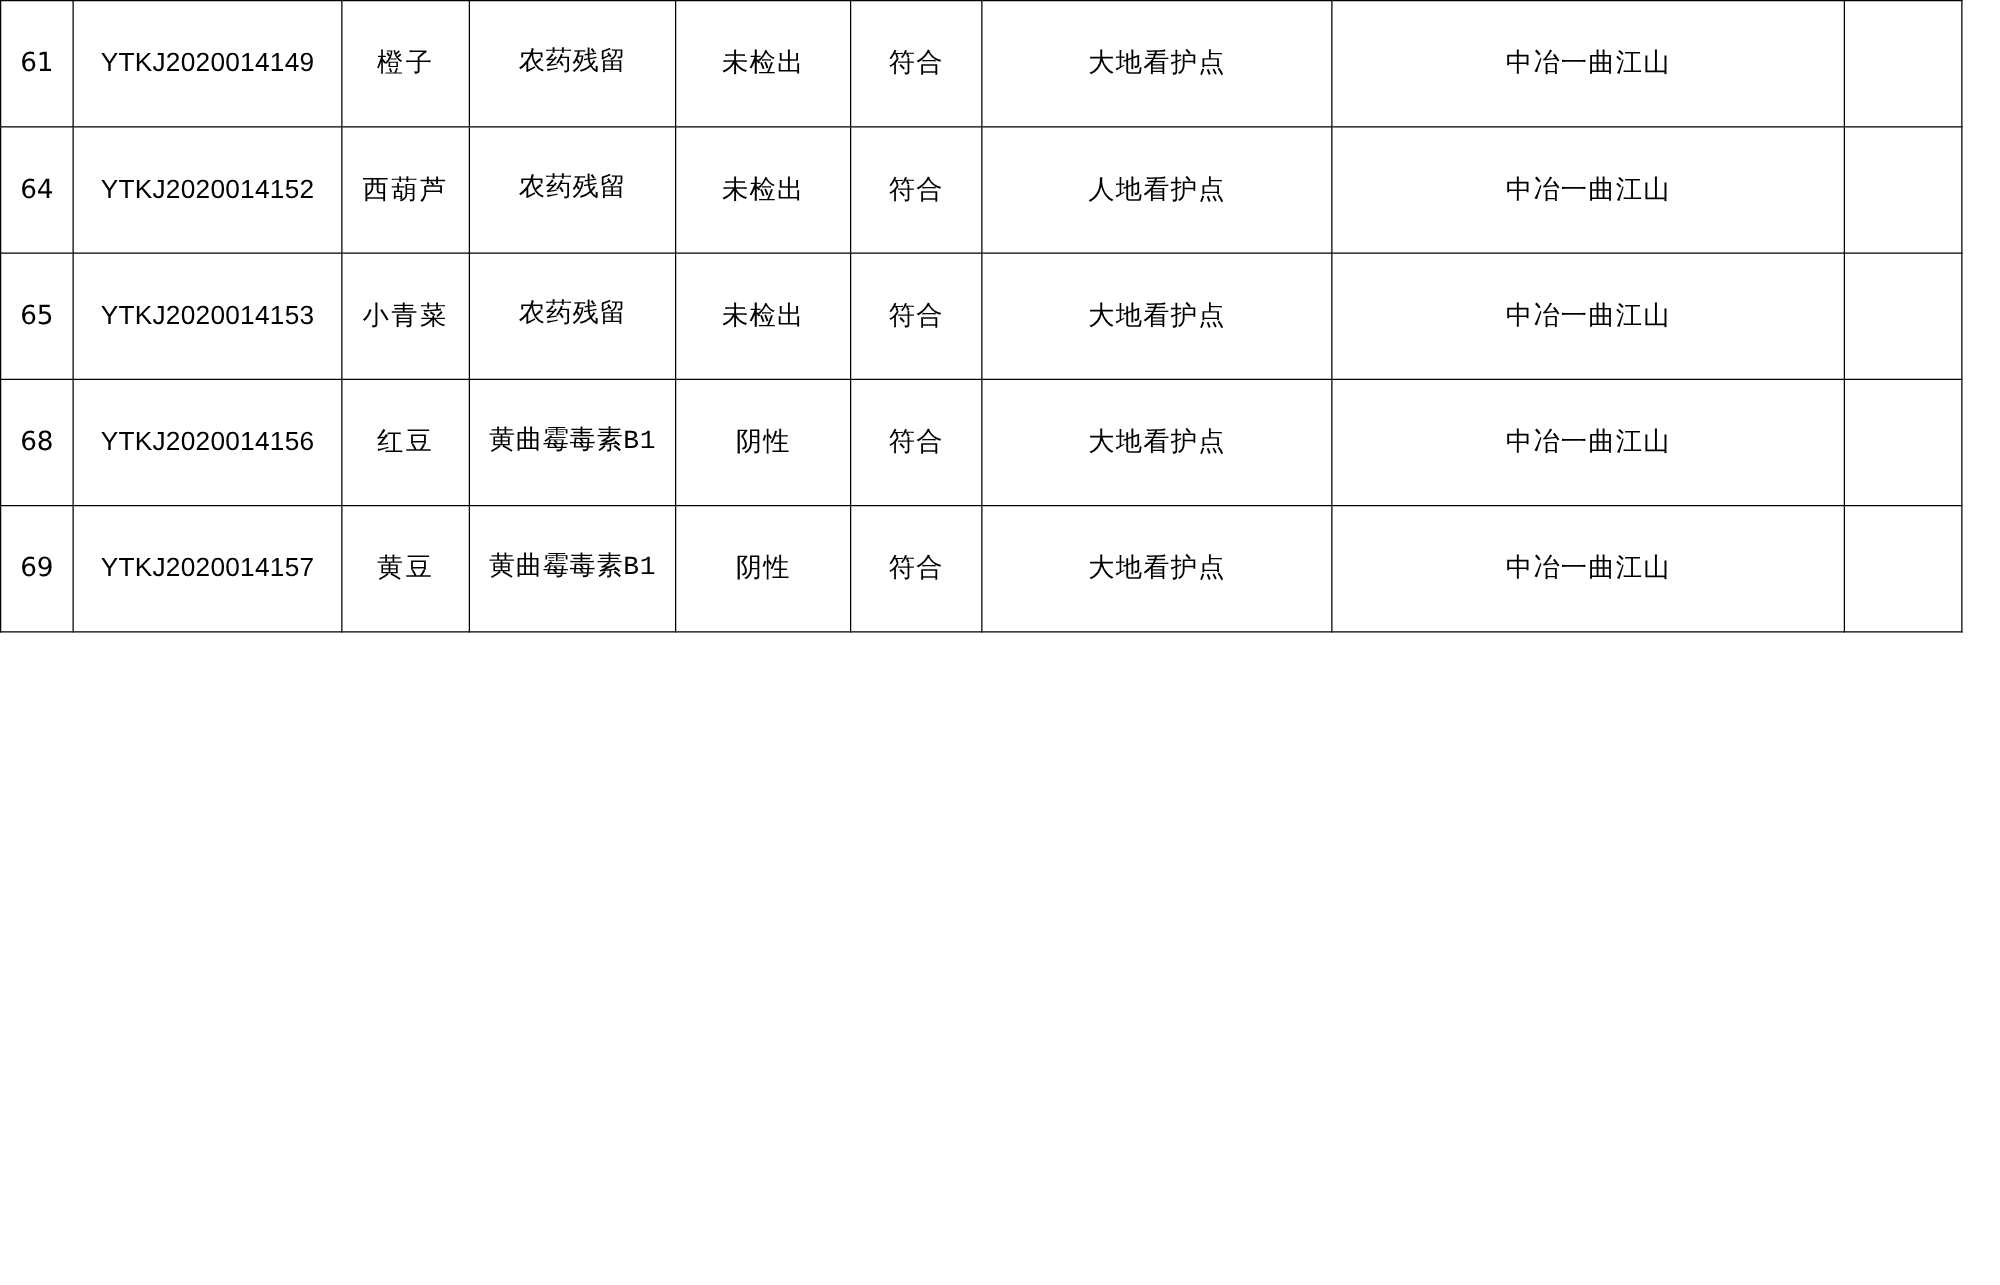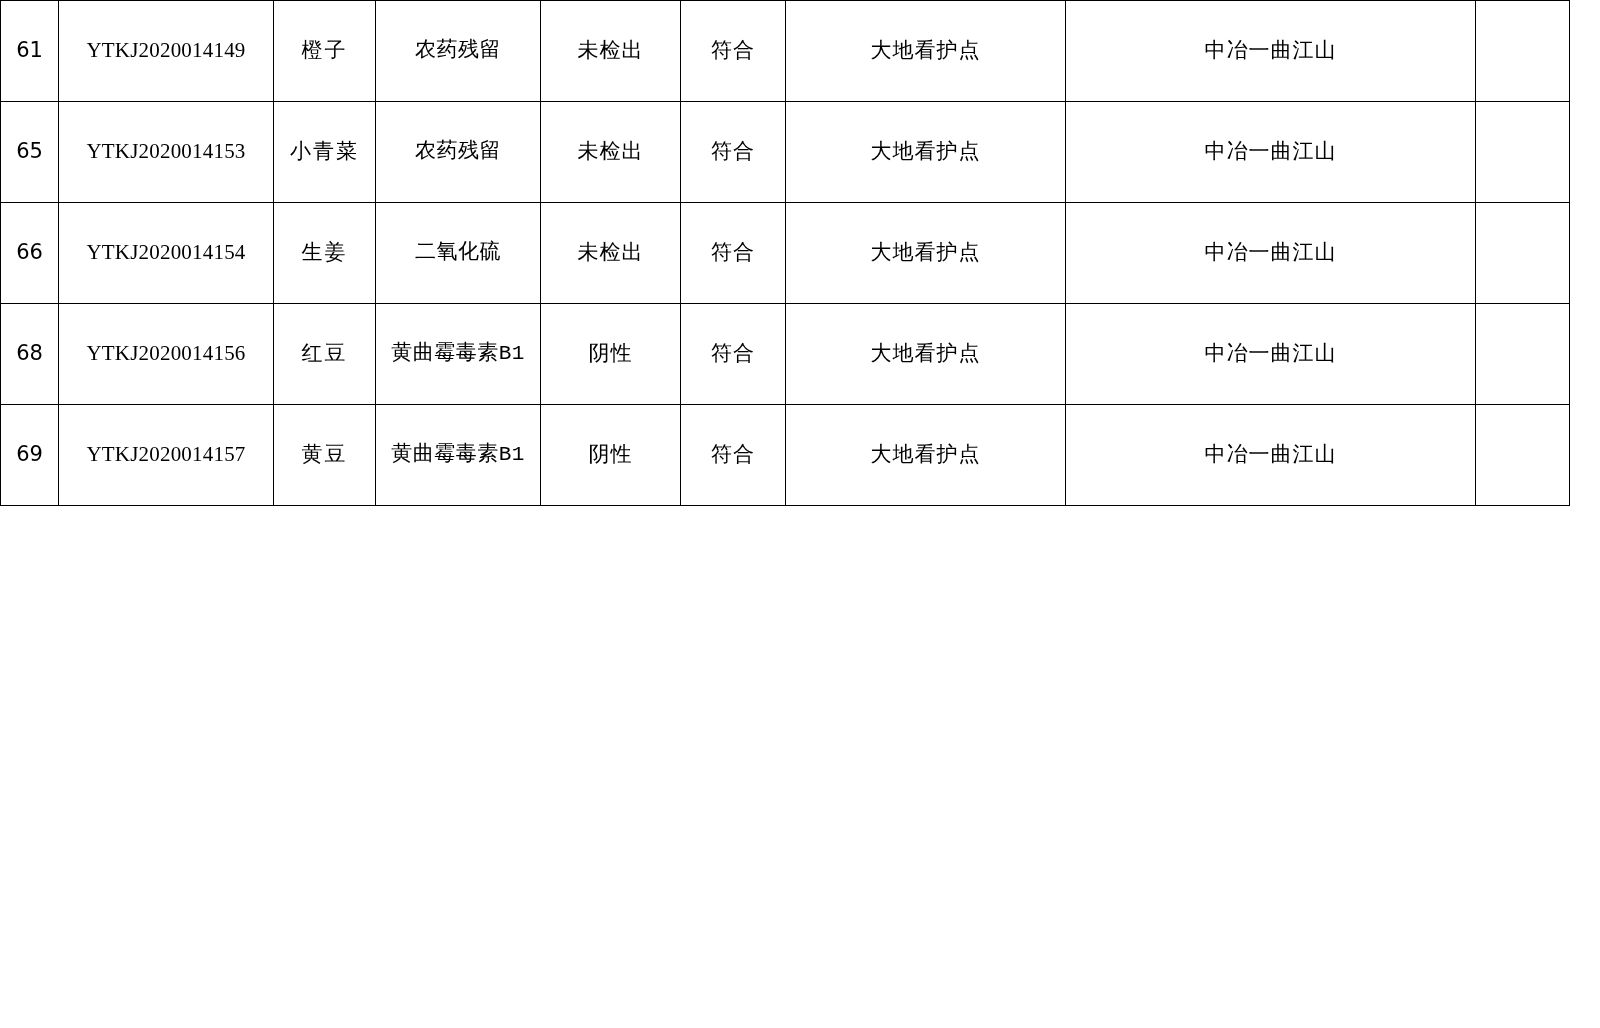--- a/index.html
+++ b/index.html
@@ -46,21 +46,21 @@
   col.c-conclude { width: 105px; }
   col.c-place    { width: 280px; }
   col.c-unit     { width: 410px; }
   col.c-note     { width: 94px; }
 
   .cell-index {
     font-family: "DejaVu Sans", "Liberation Sans", sans-serif;
     font-size: 22px;
   }
   .cell-sample {
-    font-family: Liberation Serif, serif;
+    font-family: Liberation Sans, sans-serif;
     font-size: 21px;
     letter-spacing: 0.2px;
   }
   .cell-cn {
     font-family: "DejaVu Serif", "Liberation Serif", serif;
     font-size: 22px;
     letter-spacing: 1px;
   }
   .cell-cn-wide {
     font-family: "DejaVu Serif", "Liberation Serif", serif;
@@ -96,35 +96,35 @@
         <td class="cell-sample">YTKJ2020014149</td>
         <td class="cell-cn-wide">橙子</td>
         <td class="cell-item">农药残留</td>
         <td class="cell-cn">未检出</td>
         <td class="cell-cn">符合</td>
         <td class="cell-cn">大地看护点</td>
         <td class="cell-cn">中冶一曲江山</td>
         <td class="cell-note"></td>
       </tr>
       <tr>
+        <td class="cell-index">64</td>
+        <td class="cell-sample">YTKJ2020014152</td>
+        <td class="cell-cn-wide">西葫芦</td>
+        <td class="cell-item">农药残留</td>
+        <td class="cell-cn">未检出</td>
+        <td class="cell-cn">符合</td>
+        <td class="cell-cn">人地看护点</td>
+        <td class="cell-cn">中冶一曲江山</td>
+        <td class="cell-note"></td>
+      </tr>
+      <tr>
         <td class="cell-index">65</td>
         <td class="cell-sample">YTKJ2020014153</td>
         <td class="cell-cn-wide">小青菜</td>
         <td class="cell-item">农药残留</td>
-        <td class="cell-cn">未检出</td>
-        <td class="cell-cn">符合</td>
-        <td class="cell-cn">大地看护点</td>
-        <td class="cell-cn">中冶一曲江山</td>
-        <td class="cell-note"></td>
-      </tr>
-      <tr>
-        <td class="cell-index">66</td>
-        <td class="cell-sample">YTKJ2020014154</td>
-        <td class="cell-cn-wide">生姜</td>
-        <td class="cell-item">二氧化硫</td>
         <td class="cell-cn">未检出</td>
         <td class="cell-cn">符合</td>
         <td class="cell-cn">大地看护点</td>
         <td class="cell-cn">中冶一曲江山</td>
         <td class="cell-note"></td>
       </tr>
       <tr>
         <td class="cell-index">68</td>
         <td class="cell-sample">YTKJ2020014156</td>
         <td class="cell-cn-wide">红豆</td>

